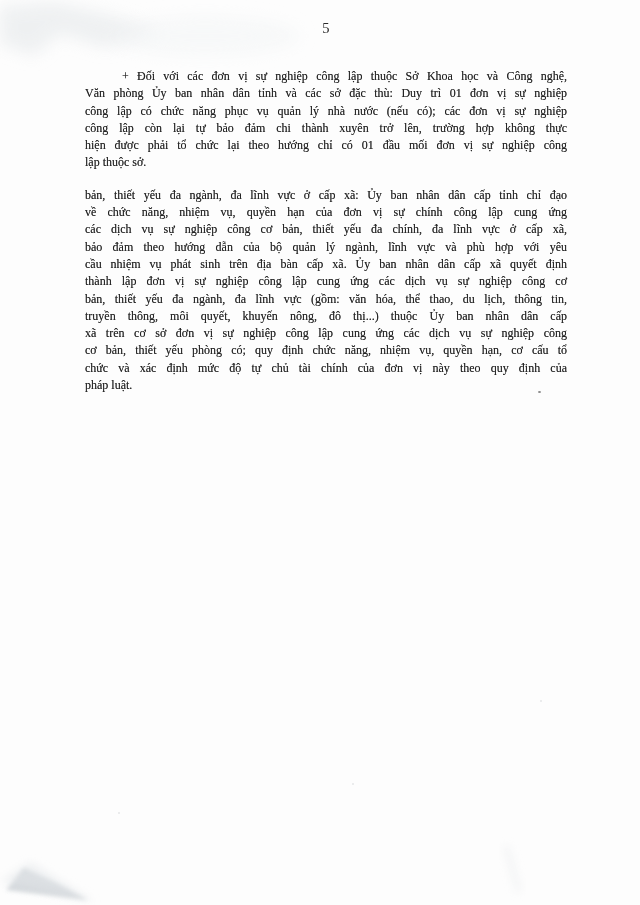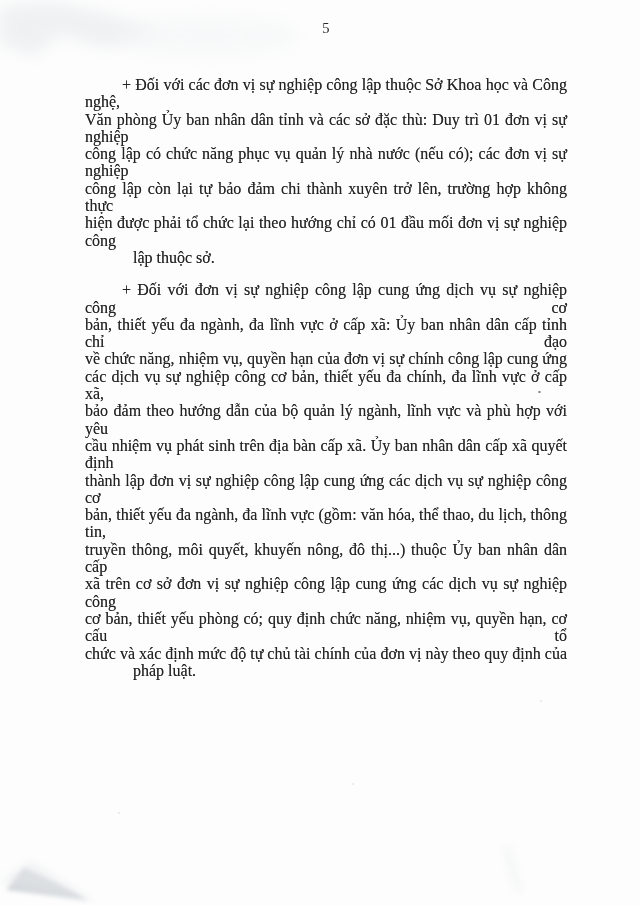--- a/index.html
+++ b/index.html
@@ -28,35 +28,35 @@
     top: 20px;
     width: 482px;
     text-align: center;
     font-size: 14.5px;
     letter-spacing: 0.5px;
     color: #2a2a2a;
   }
   .body-text {
     position: absolute;
     left: 85px;
-    top: 76px;
+    top: 68px;
     width: 482px;
-    font-size: 16px;
+    font-size: 12px;
     line-height: 17.3px;
     color: #242424;
     text-shadow: 0 0 0.35px rgba(20,20,20,0.55);
   }
   .para { margin: 0 0 15px 0; }
   .line {
     text-align: justify;
     text-align-last: justify;
     white-space: normal;
   }
   .line.first { text-indent: 37px; }
-  .line.last  { text-align-last: left; margin-left: 48px; }
+  .line.last  { text-align-last: left; }
   .ink-dot {
     position: absolute;
     width: 3px; height: 2px;
     background: #4a4a4a;
     border-radius: 50%;
     opacity: 0.65;
   }
   .speckle {
     position: absolute;
     width: 2px; height: 2px;
@@ -99,21 +99,20 @@
     <div class="para">
       <div class="line first">+ Đối với các đơn vị sự nghiệp công lập thuộc Sở Khoa học và Công nghệ,</div>
       <div class="line">Văn phòng Ủy ban nhân dân tỉnh và các sở đặc thù: Duy trì 01 đơn vị sự nghiệp</div>
       <div class="line">công lập có chức năng phục vụ quản lý nhà nước (nếu có); các đơn vị sự nghiệp</div>
       <div class="line">công lập còn lại tự bảo đảm chi thành xuyên trở lên, trường hợp không thực</div>
       <div class="line">hiện được phải tổ chức lại theo hướng chỉ có 01 đầu mối đơn vị sự nghiệp công</div>
       <div class="line last">lập thuộc sở.</div>
     </div>
 
     <div class="para">
-      <div class="line first">+ Đối với đơn vị sự nghiệp công lập cung ứng dịch vụ sự nghiệp công cơ</div>
       <div class="line">bản, thiết yếu đa ngành, đa lĩnh vực ở cấp xã: Ủy ban nhân dân cấp tỉnh chỉ đạo</div>
       <div class="line">về chức năng, nhiệm vụ, quyền hạn của đơn vị sự chính công lập cung ứng</div>
       <div class="line">các dịch vụ sự nghiệp công cơ bản, thiết yếu đa chính, đa lĩnh vực ở cấp xã,</div>
       <div class="line">bảo đảm theo hướng dẫn của bộ quản lý ngành, lĩnh vực và phù hợp với yêu</div>
       <div class="line">cầu nhiệm vụ phát sinh trên địa bàn cấp xã. Ủy ban nhân dân cấp xã quyết định</div>
       <div class="line">thành lập đơn vị sự nghiệp công lập cung ứng các dịch vụ sự nghiệp công cơ</div>
       <div class="line">bản, thiết yếu đa ngành, đa lĩnh vực (gồm: văn hóa, thể thao, du lịch, thông tin,</div>
       <div class="line">truyền thông, môi quyết, khuyến nông, đô thị...) thuộc Ủy ban nhân dân cấp</div>
       <div class="line">xã trên cơ sở đơn vị sự nghiệp công lập cung ứng các dịch vụ sự nghiệp công</div>
       <div class="line">cơ bản, thiết yếu phòng có; quy định chức năng, nhiệm vụ, quyền hạn, cơ cấu tổ</div>

